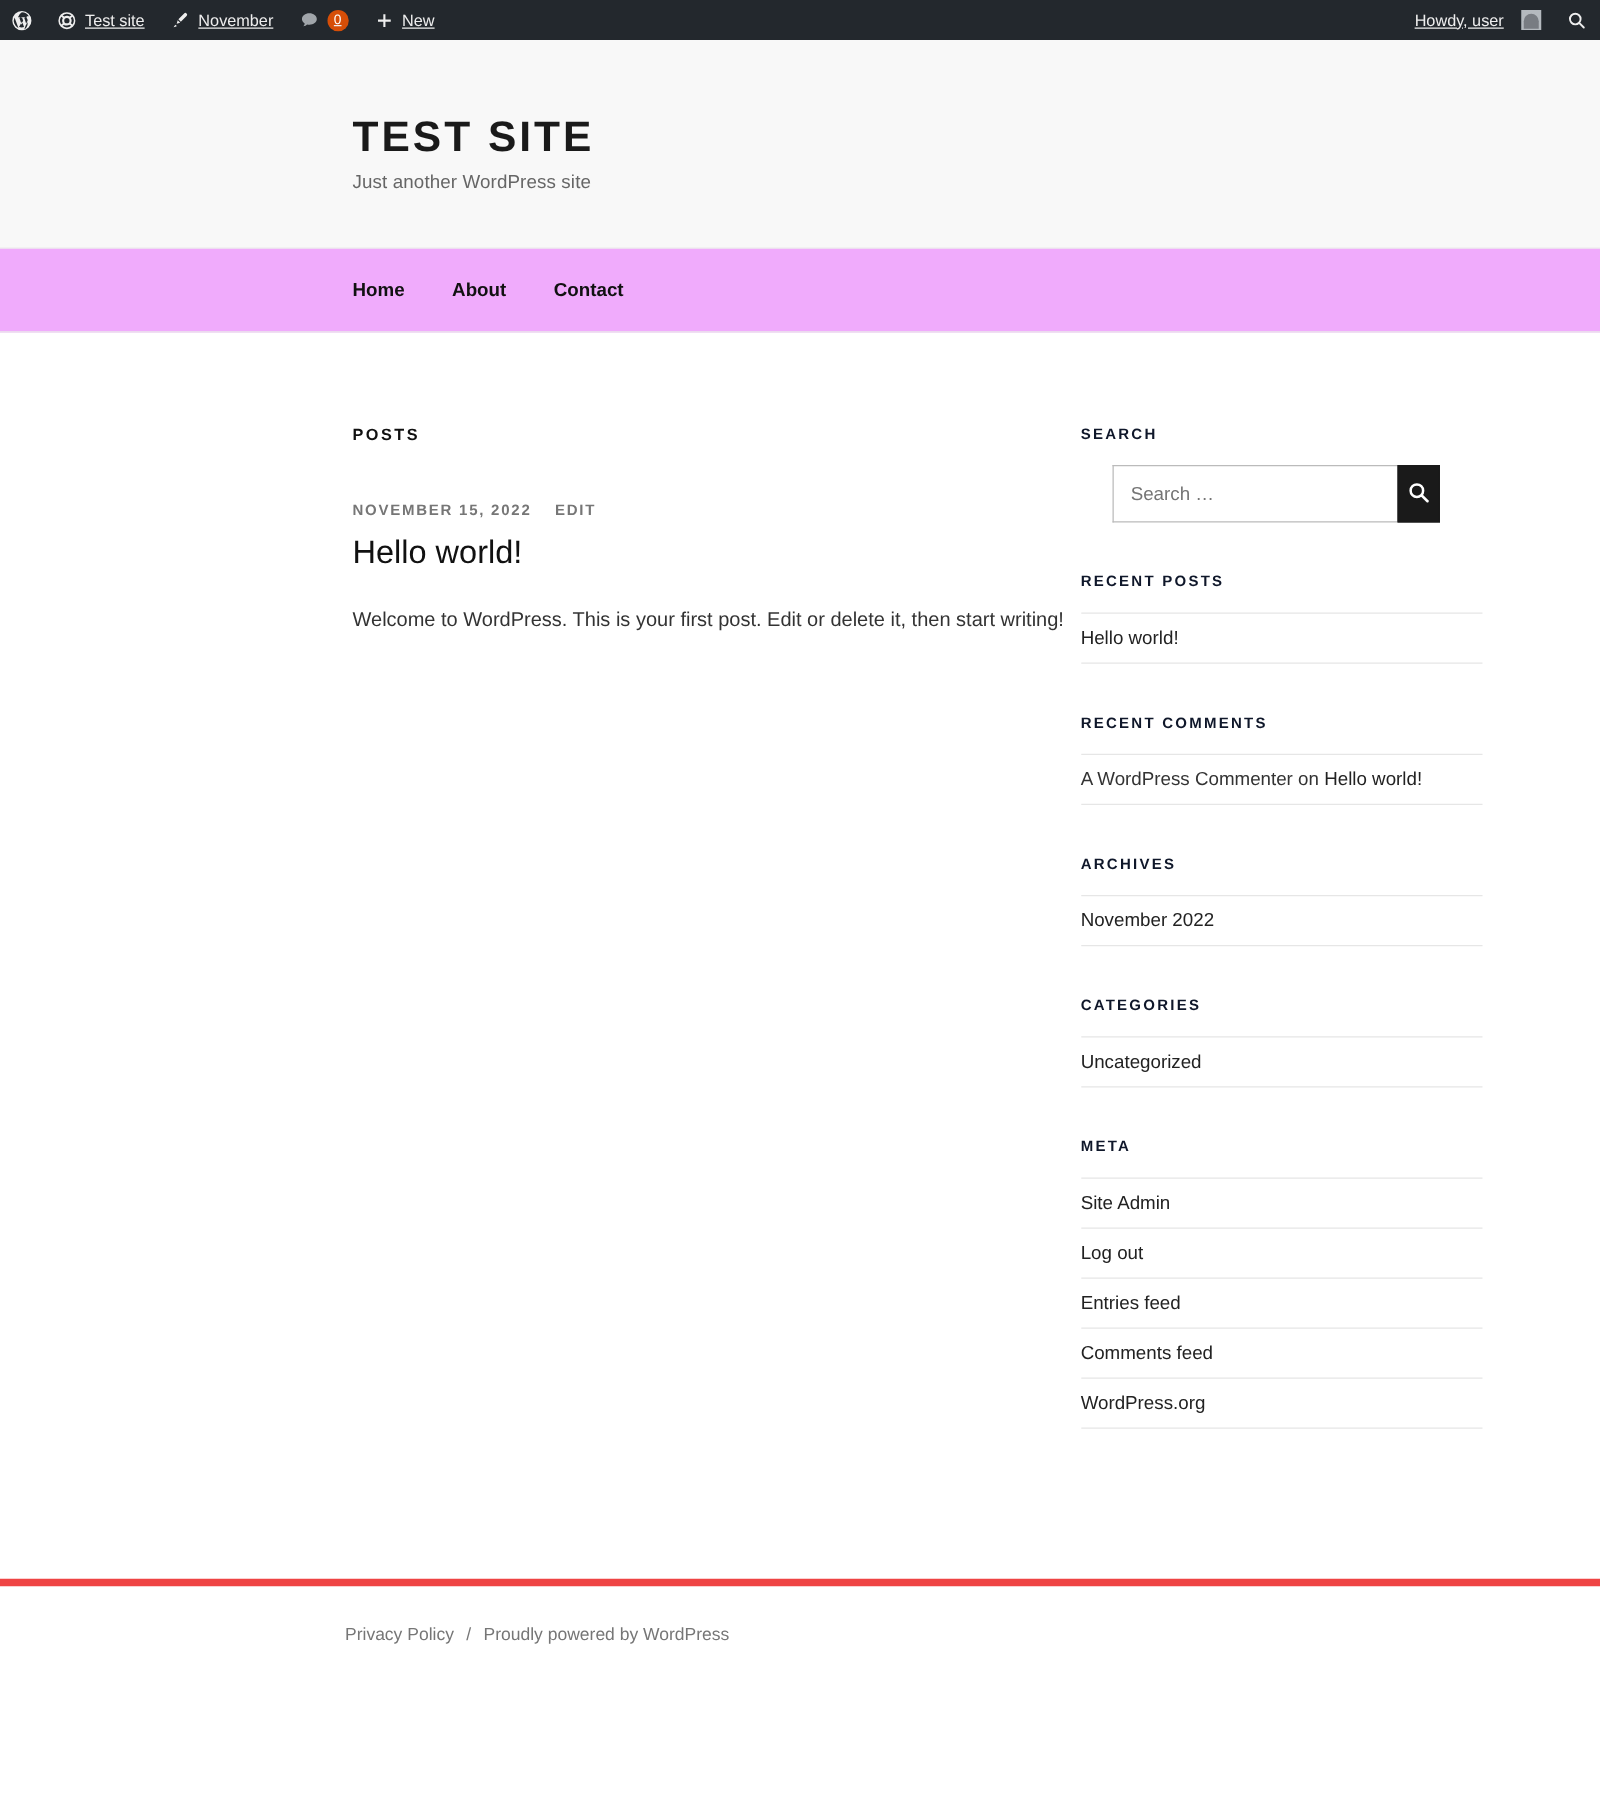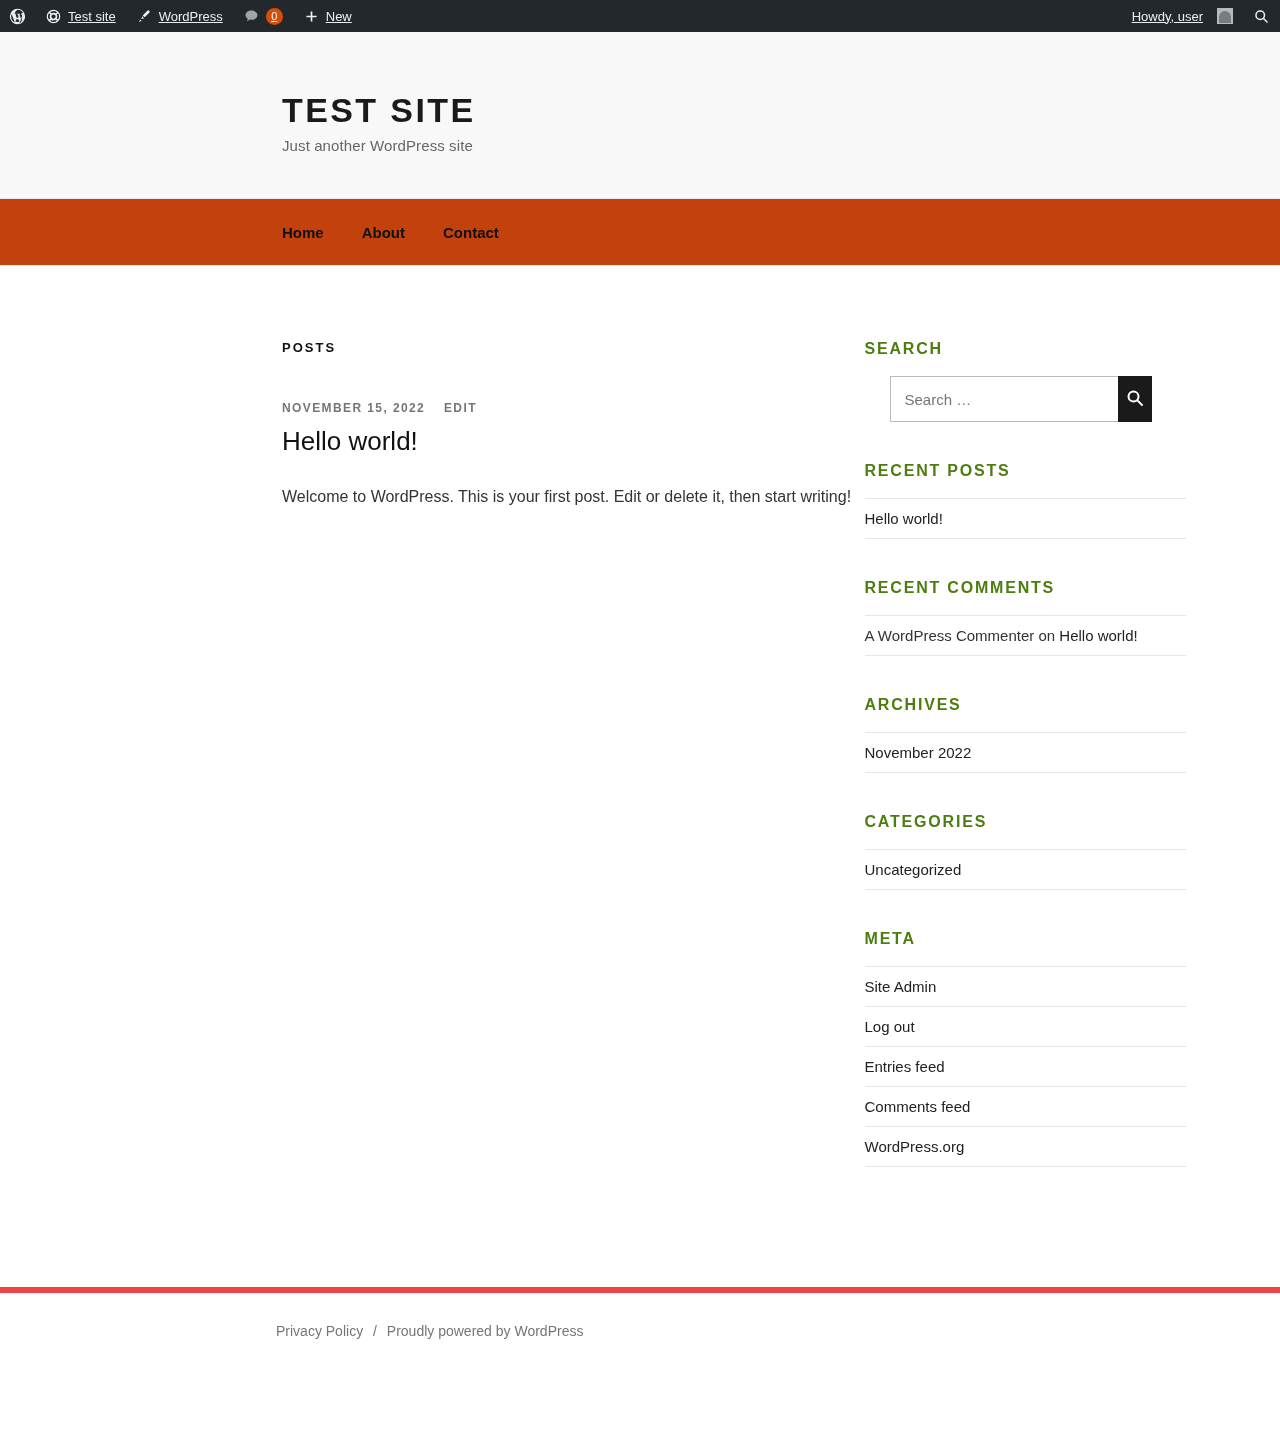--- a/index.html
+++ b/index.html
@@ -83,21 +83,21 @@
   }
   #site-desc {
     font-size: 15px;
     color: #666;
     margin: 0;
     letter-spacing: 0.1px;
   }
 
   
   #site-nav {
-    background: #c2410c;
+    background: #f0abfc;
     border-bottom: 1px solid #eaeaea;
     height: 67px;
     display: flex;
     align-items: center;
   }
   #site-nav ul {
     list-style: none;
     margin: 0;
     padding: 0;
     display: flex;
@@ -156,25 +156,25 @@
   .post-body {
     font-size: 16px;
     line-height: 1.6;
     color: #333;
     margin: 0;
   }
 
   
   .widget { margin-bottom: 40px; }
   .widget-title {
-    font-size: 16px;
+    font-size: 12px;
     font-weight: bold;
     letter-spacing: 1.8px;
     text-transform: uppercase;
-    color: #4d7c0f;
+    color: #0f172a;
     margin: 0 0 18px 0;
   }
   .search-form {
     display: flex;
     width: 272px;
     height: 46px;
     padding-left: 25px;
   }
   .search-form input[type=text] {
     flex: 1;
@@ -239,21 +239,21 @@
       </svg>
     </span>
     <span>Test site</span>
   </a>
   <a class="ab-item" href="#">
     <span class="ab-icon">
       <svg width="17" height="17" viewBox="0 0 20 20" fill="#eee">
         <path d="M15.6 3.3a1.6 1.6 0 00-2.3 0l-5.4 5.4 2.3 2.3 5.4-5.4a1.6 1.6 0 000-2.3zM7.2 9.7l-.9 3.3 3.3-.9-2.4-2.4zm-1.9 4.2c-.7.5-1.4 1.2-1.9 2.3 1.2-.2 2.3-.5 3-1.2l-1.1-1.1z"></path>
       </svg>
     </span>
-    <span>WordPress</span>
+    <span>November</span>
   </a>
   <a class="ab-item" href="#">
     <span class="ab-icon">
       <svg width="17" height="17" viewBox="0 0 20 20" fill="#a0a5aa">
         <path d="M10 3C6.1 3 3 5.4 3 8.4c0 1.7 1 3.2 2.6 4.2-.1.9-.5 1.9-1.3 2.8 1.5-.3 2.8-1 3.7-1.8.6.1 1.3.2 2 .2 3.9 0 7-2.4 7-5.4S13.9 3 10 3z"></path>
       </svg>
     </span>
     <span class="comment-count">0</span>
   </a>
   <a class="ab-item" href="#">

